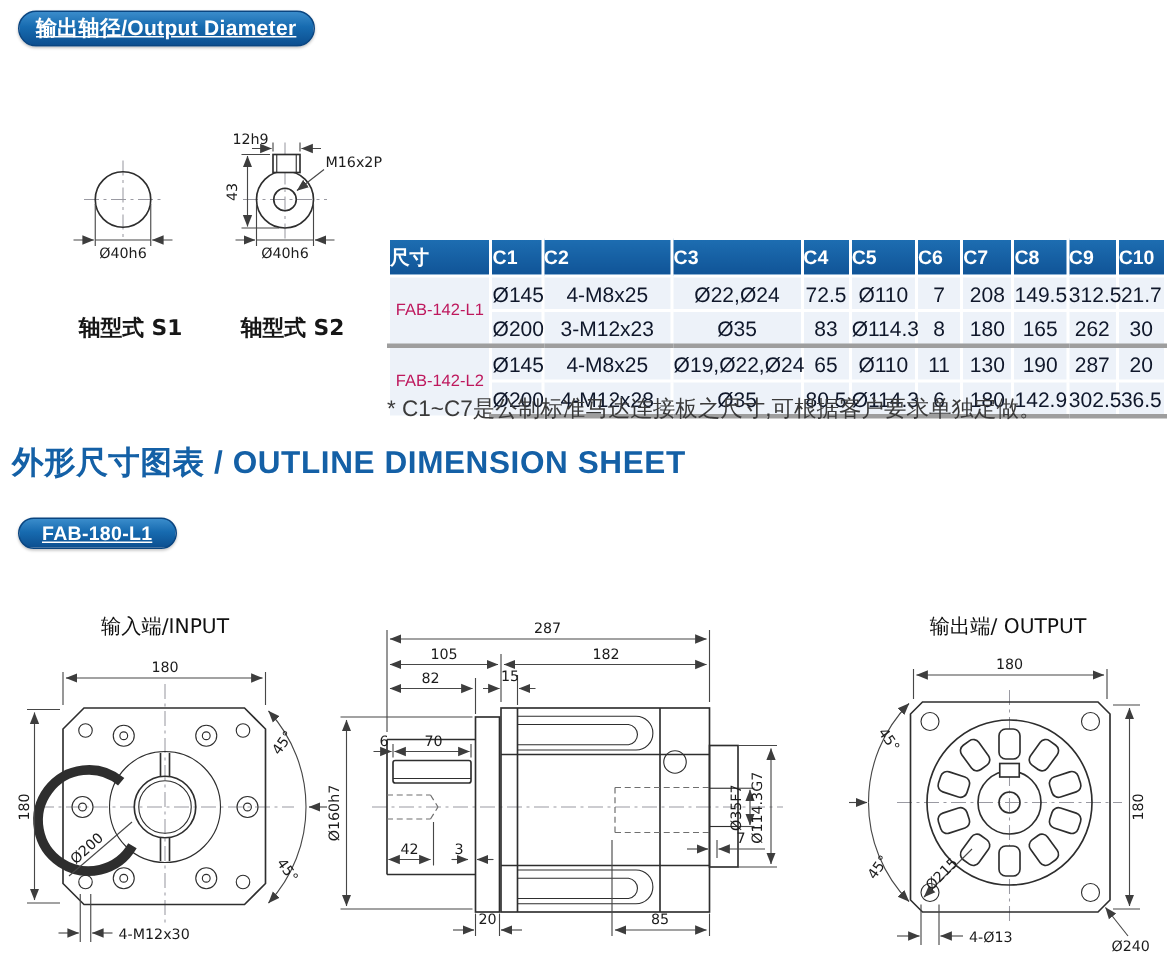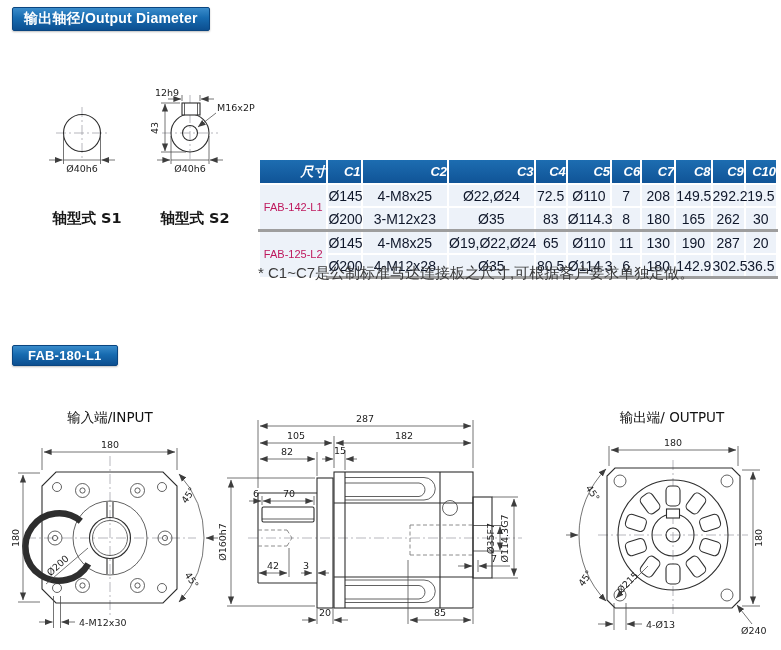--- a/index.html
+++ b/index.html
@@ -1,27 +1,27 @@
 <!DOCTYPE html>
 <html><head>
 <meta charset="utf-8">
 <style>
   html,body{margin:0;padding:0;background:#fff;}
   #page{position:relative;width:781px;height:650px;background:#fff;overflow:hidden;
         font-family:"Liberation Sans","DejaVu Sans",sans-serif;}
   .badge{position:absolute;display:inline-block;color:#fff;
          background:linear-gradient(180deg,#3a8ccb 0%,#176bb0 45%,#0c4f90 100%);
-         border:1px solid #0a4580;border-radius:2px;padding:2px 11px;
+         border:1px solid #0a4580;border-radius:12px;padding:2px 11px;
          font-size:14px;font-weight:bold;letter-spacing:.2px;
-         box-shadow:0 1px 2px rgba(0,0,0,.25);}
+         box-shadow:0 1px 2px rgba(0,0,0,.25);text-decoration:underline;}
   #badge-top{left:12px;top:7px;}
   #badge-model{left:12px;top:345px;font-size:13px;padding:2px 15px;}
   #spec-table{position:absolute;left:258px;top:158px;width:520px;border-collapse:collapse;table-layout:fixed;}
   #spec-table th{background:linear-gradient(180deg,#1d6db1,#105497);color:#fff;
-         font-size:13px;font-weight:bold;height:23px;border:2px solid #fff;padding:0;text-align:right;font-style:italic;}
+         font-size:13px;font-weight:bold;height:23px;border:2px solid #fff;padding:0;text-align:left;}
   #spec-table td{background:#edf2f9;color:#0f172a;font-size:14px;height:21px;
          border:2px solid #fff;padding:0;text-align:center;white-space:nowrap;}
   #spec-table td.model{font-size:11px;color:#be185d;}
   #spec-table tr.grp td{border-top:3px solid #9e9e9e;}
   #spec-table tr.last td{border-bottom:3px solid #9e9e9e;}
   #notes{position:absolute;left:258px;top:266px;color:#3a3a3a;font-size:15px;line-height:14px;}
   #section-title{position:absolute;left:8px;top:294px;color:#1460a6;font-size:21px;
          font-weight:bold;letter-spacing:.4px;}
   svg{position:absolute;}
   #sv-shaft{left:20px;top:70px;}
@@ -128,37 +128,37 @@
       <tr>
         <td class="model" rowspan="2">FAB-142-L1</td>
         <td>Ø145</td>
         <td>4-M8x25</td>
         <td>Ø22,Ø24</td>
         <td>72.5</td>
         <td>Ø110</td>
         <td>7</td>
         <td>208</td>
         <td>149.5</td>
-        <td>292.2</td>
-        <td>19.5</td>
+        <td>312.5</td>
+        <td>21.7</td>
       </tr>
       <tr>
         <td>Ø200</td>
         <td>3-M12x23</td>
         <td>Ø35</td>
         <td>83</td>
         <td>Ø114.3</td>
         <td>8</td>
         <td>180</td>
         <td>165</td>
         <td>262</td>
         <td>30</td>
       </tr>
       <tr class="grp">
-        <td class="model" rowspan="2">FAB-125-L2</td>
+        <td class="model" rowspan="2">FAB-142-L2</td>
         <td>Ø145</td>
         <td>4-M8x25</td>
         <td>Ø19,Ø22,Ø24</td>
         <td>65</td>
         <td>Ø110</td>
         <td>11</td>
         <td>130</td>
         <td>190</td>
         <td>287</td>
         <td>20</td>
@@ -175,20 +175,21 @@
         <td>302.5</td>
         <td>36.5</td>
       </tr>
     </tbody>
   </table>
 
   <div id="notes">
     <div>* C1~C7是公制标准马达连接板之尺寸,可根据客户要求单独定做。</div>
   </div>
 
+  <div id="section-title">外形尺寸图表 / OUTLINE DIMENSION SHEET</div>
 
   <span class="badge" id="badge-model">FAB-180-L1</span>
 
   <svg id="sv-outline" width="781" height="250" viewBox="0 0 781 250">
     <defs>
       <marker id="arB" markerWidth="9" markerHeight="8" refX="7.6" refY="4" orient="auto-start-reverse" markerUnits="userSpaceOnUse">
         <path d="M0,0.9 L7.8,4 L0,7.1 Z" fill="#3d3d3d"></path>
       </marker>
     </defs>
 

